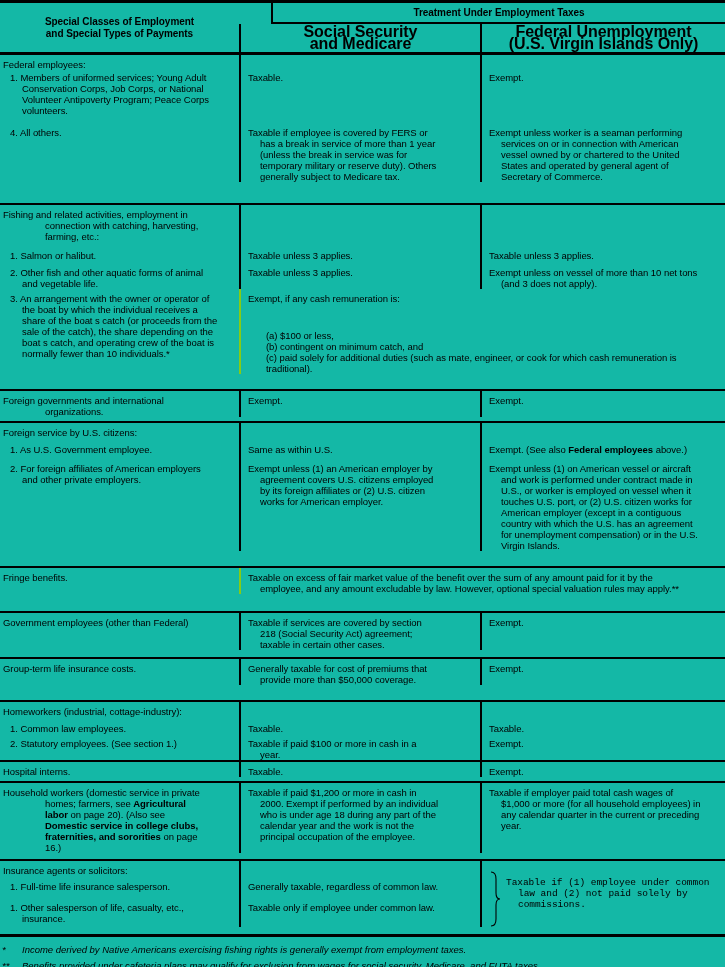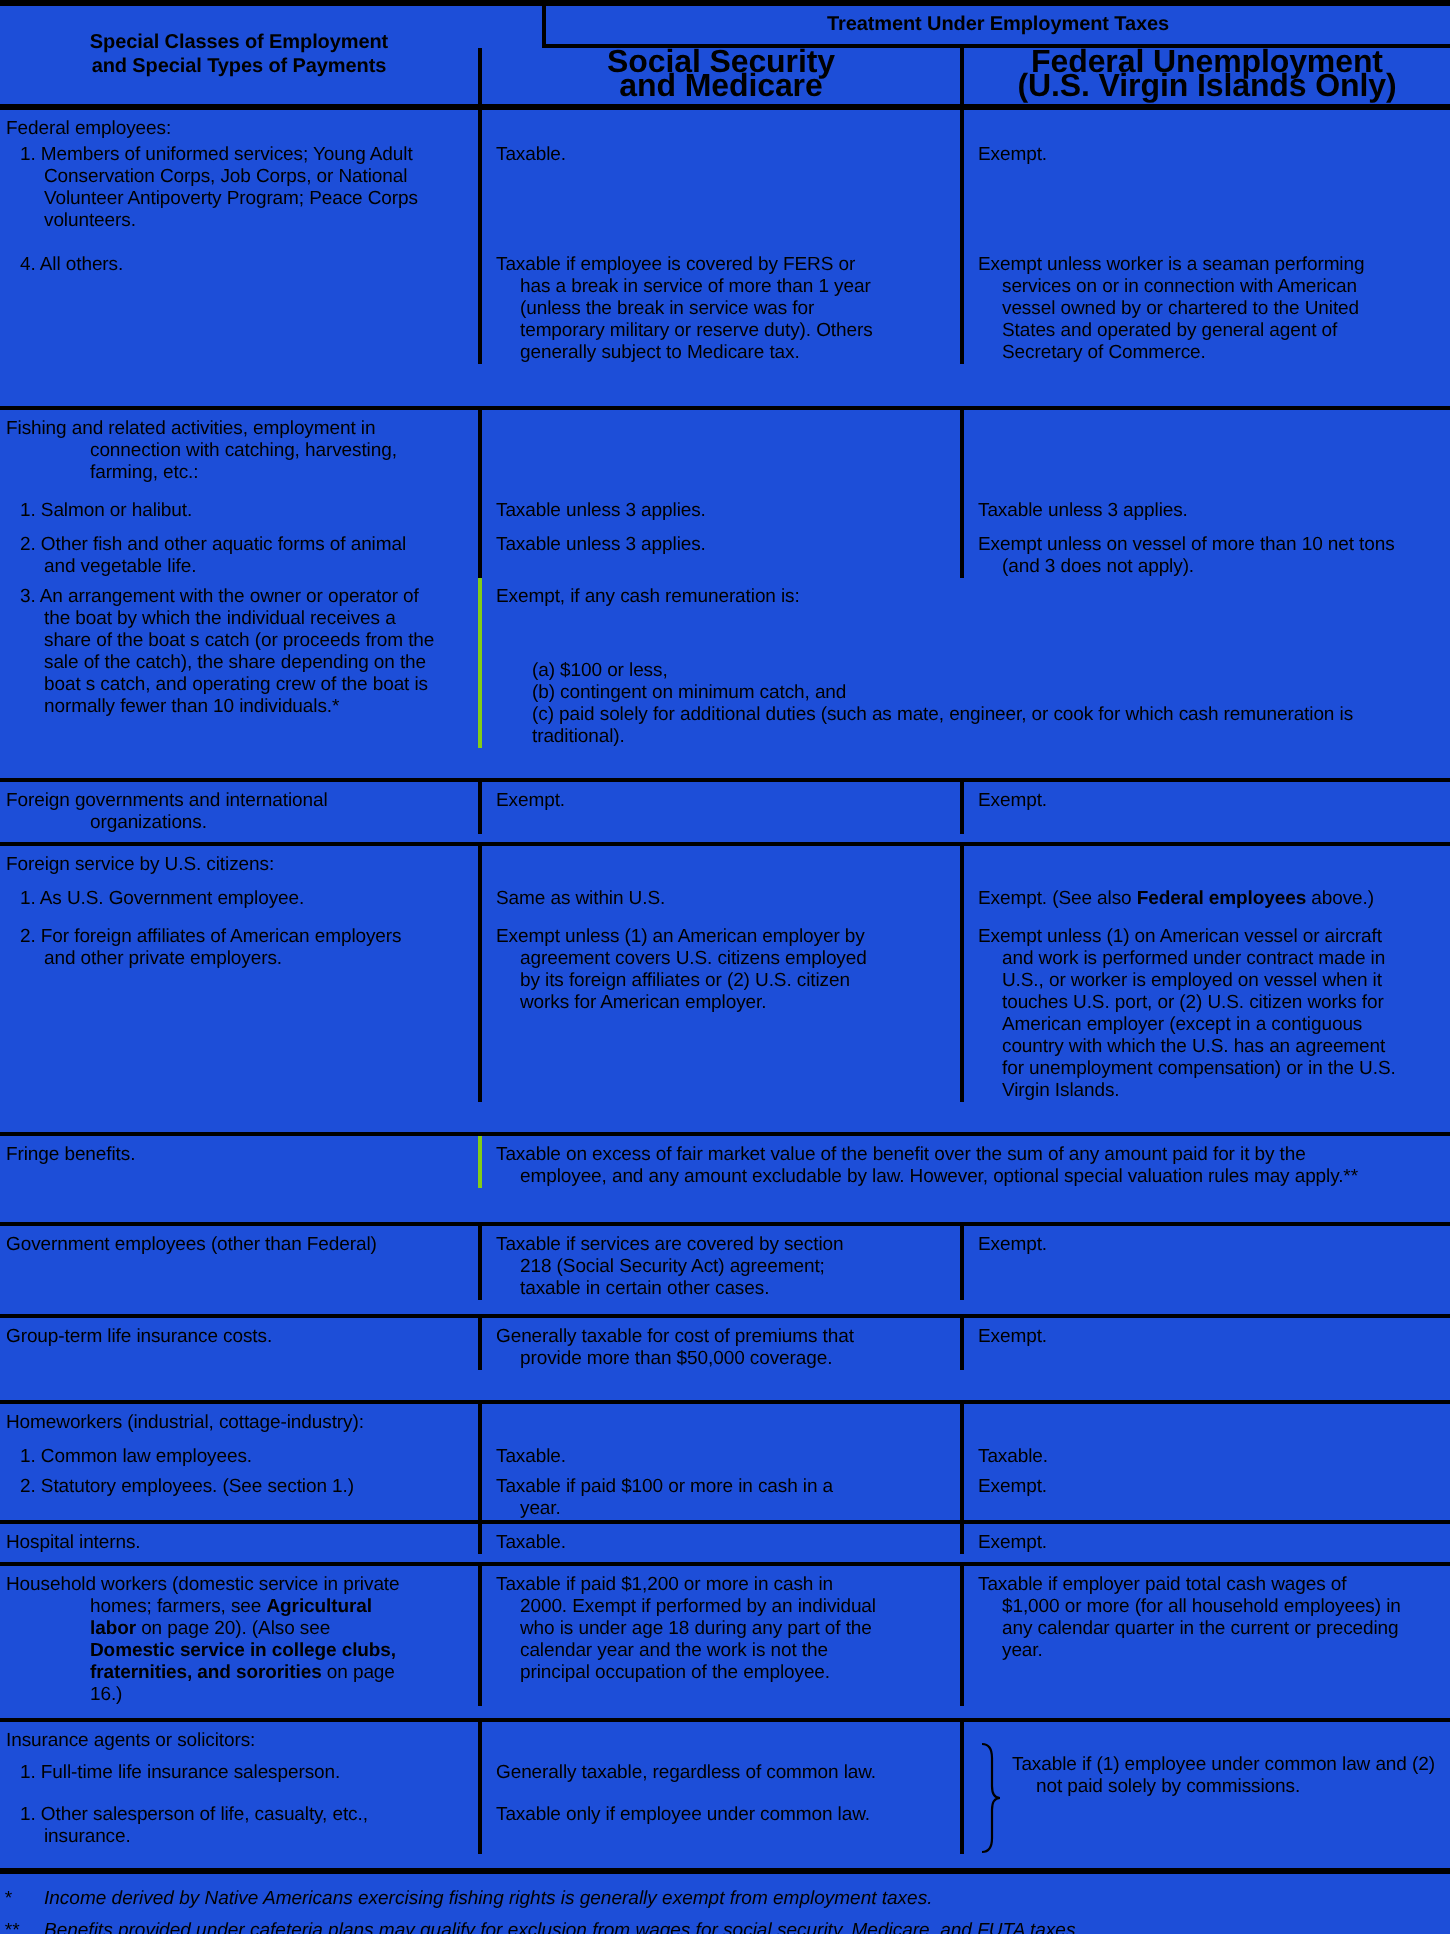--- a/index.html
+++ b/index.html
@@ -1,18 +1,18 @@
 <!DOCTYPE html>
 <html><head>
 <meta charset="utf-8">
 <style>
   * { margin:0; padding:0; box-sizing:border-box; }
   html,body { background:#ffffff; }
   body { width:725px; font-family:"Liberation Sans", sans-serif; color:#000; }
-  .page { width:725px; height:967px; background:#1d4ed8; overflow:hidden; }
+  .page { width:725px; height:967px; background:#14b8a6; overflow:hidden; }
 
   .tbl { border-top:3px solid #000; border-bottom:3px solid #000;
          font-size:9.5px; line-height:11px; letter-spacing:-0.05px; }
 
   
   .hdr { display:grid; grid-template-columns:239px 241px 245px; grid-template-rows:21px auto;
          min-height:52px; border-bottom:3px solid #000; font-weight:bold; text-align:center; }
   .hc1 { grid-column:1; grid-row:1/3; display:flex; align-items:center; justify-content:center;
          white-space:pre-line; font-size:10px; line-height:12px; }
   .htitle { grid-column:2/4; grid-row:1; border-left:2px solid #000; border-bottom:2px solid #000;
@@ -20,21 +20,21 @@
   .hsub { border-left:2px solid #000; display:flex; align-items:center; justify-content:center;
           white-space:pre-line; font-size:16px; line-height:12px; }
 
   
   .sec { display:grid; grid-template-columns:239px 241px 245px; align-content:start; }
   .bt  { border-top:2px solid #000; }
   .cell { padding:4px 4px 0 3px; }
   .c2, .c3 { border-left:2px solid #000; padding-left:7px; }
   .m23 { grid-column:2/4; border-left:2px solid #84cc16; padding-left:7px; }
   .c3s { grid-column:3; grid-row:1/4; border-left:2px solid #000; padding-left:7px;
-         display:flex; align-items:flex-start; padding-top:10px; }
+         display:flex; align-items:flex-start; padding-top:10px;font-family:Liberation Mono, monospace; }
 
   .pt2{padding-top:2px} .pt4{padding-top:4px} .pt6{padding-top:6px}
   .pt8{padding-top:8px} .pt11{padding-top:11px}
 
   .lbl  { max-width:206px; padding-left:42px; text-indent:-42px; }
   .num  { max-width:215px; padding-left:19px; text-indent:-12px; }
   .para { max-width:190px; padding-left:12px; text-indent:-12px; }
   .c3 .para, .c3s .para { max-width:214px; }
   .m23 .para { max-width:432px; }
   .abc { margin-top:26px; padding-left:18px; max-width:440px; }

